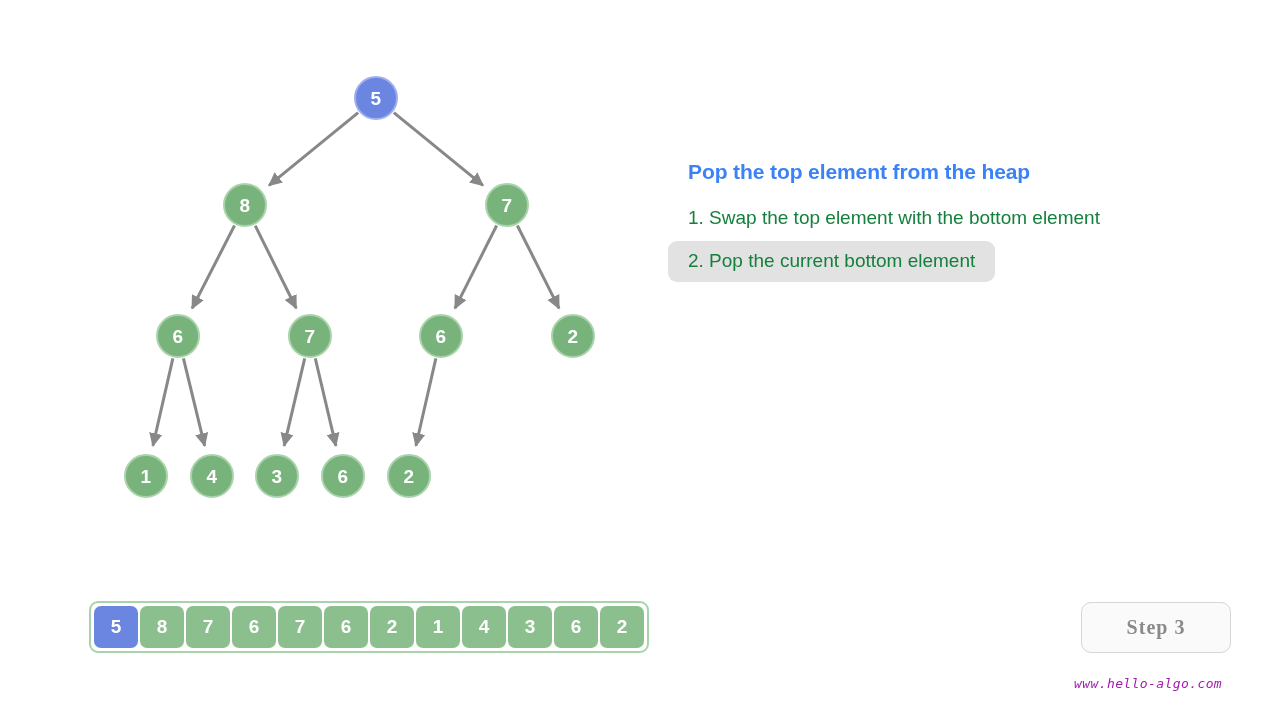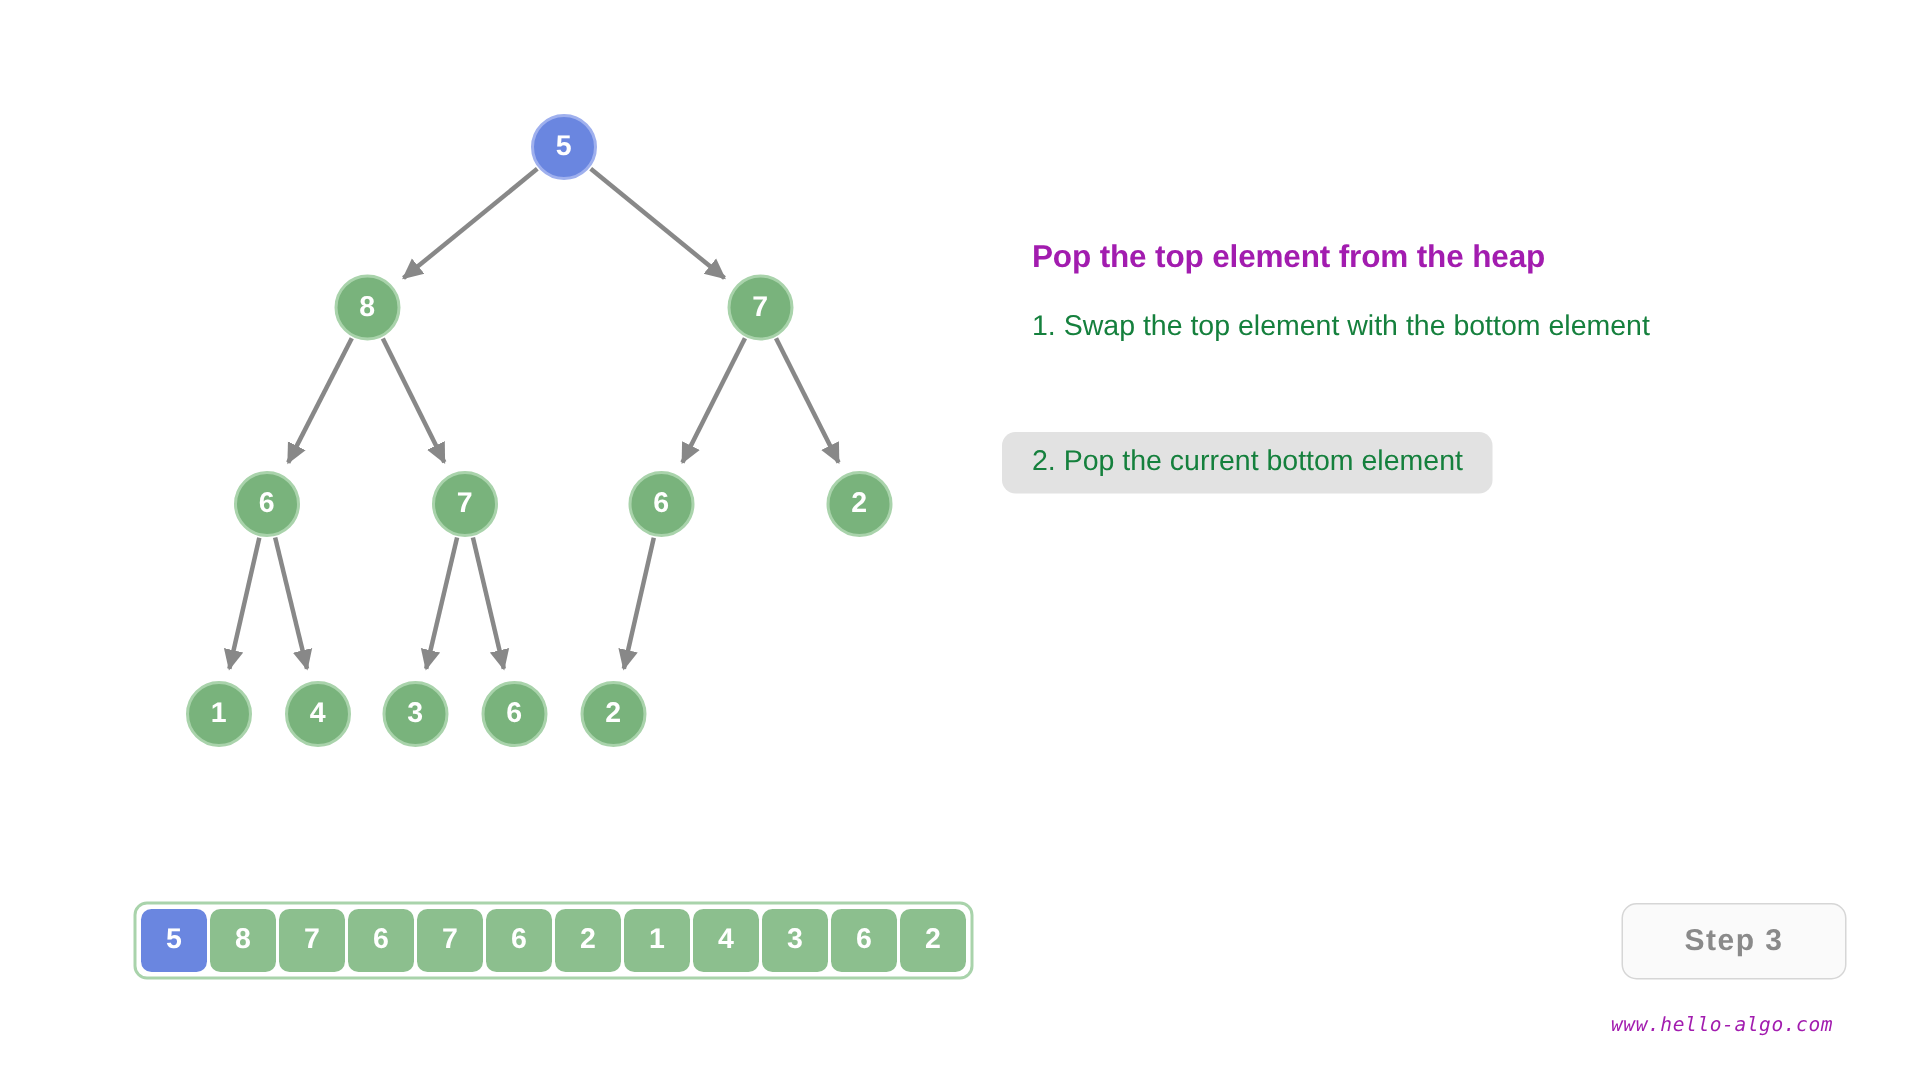--- a/index.html
+++ b/index.html
@@ -61,36 +61,35 @@
   
   #info-panel {
     position: absolute;
     left: 688px;
     top: 160px;
     width: 560px;
   }
   #panel-title {
     font-size: 21px;
     font-weight: 700;
-    color: #a21caf;
+    color: #3b82f6;
     margin: 0 0 14px 0;
     letter-spacing: -0.1px;
   }
   .step-line {
     font-size: 19px;
     color: #15803d;
     padding: 9px 20px 10px 20px;
     margin: 0 0 2px -20px;
     border-radius: 9px;
     display: inline-block;
     white-space: nowrap;
   }
   .step-line.highlighted {
     background: #e2e2e2;
-    margin-top: 47px;
   }
 
   
   #array-container {
     position: absolute;
     left: 89px;
     top: 601px;
     height: 52px;
     box-sizing: border-box;
     border: 2px solid #a9d3ab;
@@ -121,21 +120,21 @@
     top: 602px;
     width: 150px;
     height: 51px;
     box-sizing: border-box;
     border: 1px solid #d6d6d6;
     border-radius: 10px;
     background: #fafafa;
     display: flex;
     align-items: center;
     justify-content: center;
-    font-family: Liberation Sans, sans-serif;
+    font-family: Liberation Serif, serif;
     font-size: 20px;
     font-weight: 700;
     color: #8a8a8a;
     letter-spacing: 1px;
   }
   #watermark {
     position: absolute;
     left: 1074px;
     top: 676px;
     font-family: "DejaVu Sans Mono", monospace;

